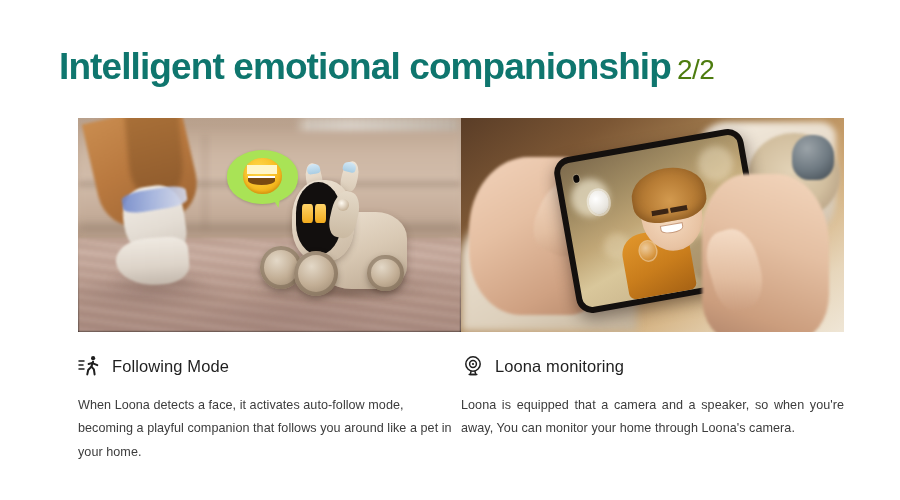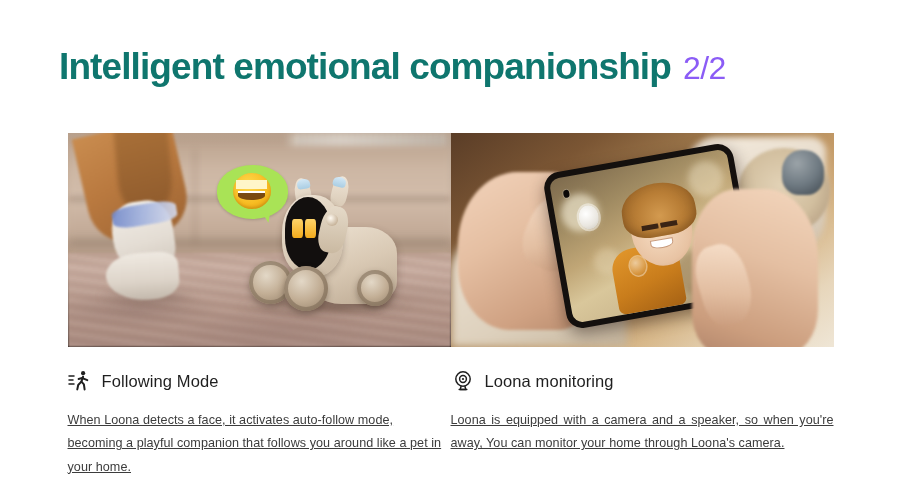--- a/index.html
+++ b/index.html
@@ -31,36 +31,36 @@
   }
   .heading-main {
     font-size: 37px;
     font-weight: 700;
     letter-spacing: -0.9px;
     color: #0f766e;
     line-height: 1;
     font-stretch: condensed;
   }
   .heading-counter {
-    font-size: 32px;
+    font-size: 28px;
     font-weight: 400;
-    color: #8b5cf6;
+    color: #4d7c0f;
     line-height: 1;
-    margin-left: 12px;
+    margin-left: 6px;
     letter-spacing: -0.5px;
   }
 
   
   .columns {
     position: absolute;
     left: 57px;
-    top: 133px;
+    top: 118px;
     width: 787px;
     display: flex;
-    justify-content: center;
+    justify-content: flex-end;
   }
   .col {
     width: 383px;
   }
 
   
   .photo {
     position: relative;
     width: 383px;
     height: 214px;
@@ -424,21 +424,20 @@
   }
 
   
   .para {
     margin-top: 16px;
     font-size: 12.6px;
     line-height: 1.85;
     color: #3c3c3c;
     letter-spacing: 0.05px;
     width: 383px;
-    text-decoration: underline;
   }
   .para.justify {
     text-align: justify;
     text-align-last: left;
   }
 </style>
 </head>
 <body>
 
 <div class="slide">
@@ -545,17 +544,17 @@
         <svg class="caption-icon" viewBox="0 0 24 24" aria-hidden="true">
           <circle cx="12" cy="10" r="7.2" fill="none" stroke="#1f1f1f" stroke-width="1.5"></circle>
           <circle cx="12" cy="10" r="3.4" fill="none" stroke="#1f1f1f" stroke-width="1.5"></circle>
           <circle cx="12" cy="10" r="1.1" fill="#1f1f1f"></circle>
           <path d="M10.2 17.0 L9.2 20.4 L14.8 20.4 L13.8 17.0" fill="none" stroke="#1f1f1f" stroke-width="1.5" stroke-linejoin="round"></path>
           <line x1="8.2" y1="20.6" x2="15.8" y2="20.6" stroke="#1f1f1f" stroke-width="1.5" stroke-linecap="round"></line>
         </svg>
         <span class="caption-label">Loona monitoring</span>
       </div>
 
-      <p class="para justify">Loona is equipped with a camera and a speaker, so when you're away,  You can monitor your home through Loona's camera.</p>
+      <p class="para justify">Loona is equipped that a camera and a speaker, so when you're away,  You can monitor your home through Loona's camera.</p>
     </div>
 
   </div>
 </div>
 
 </body></html>

